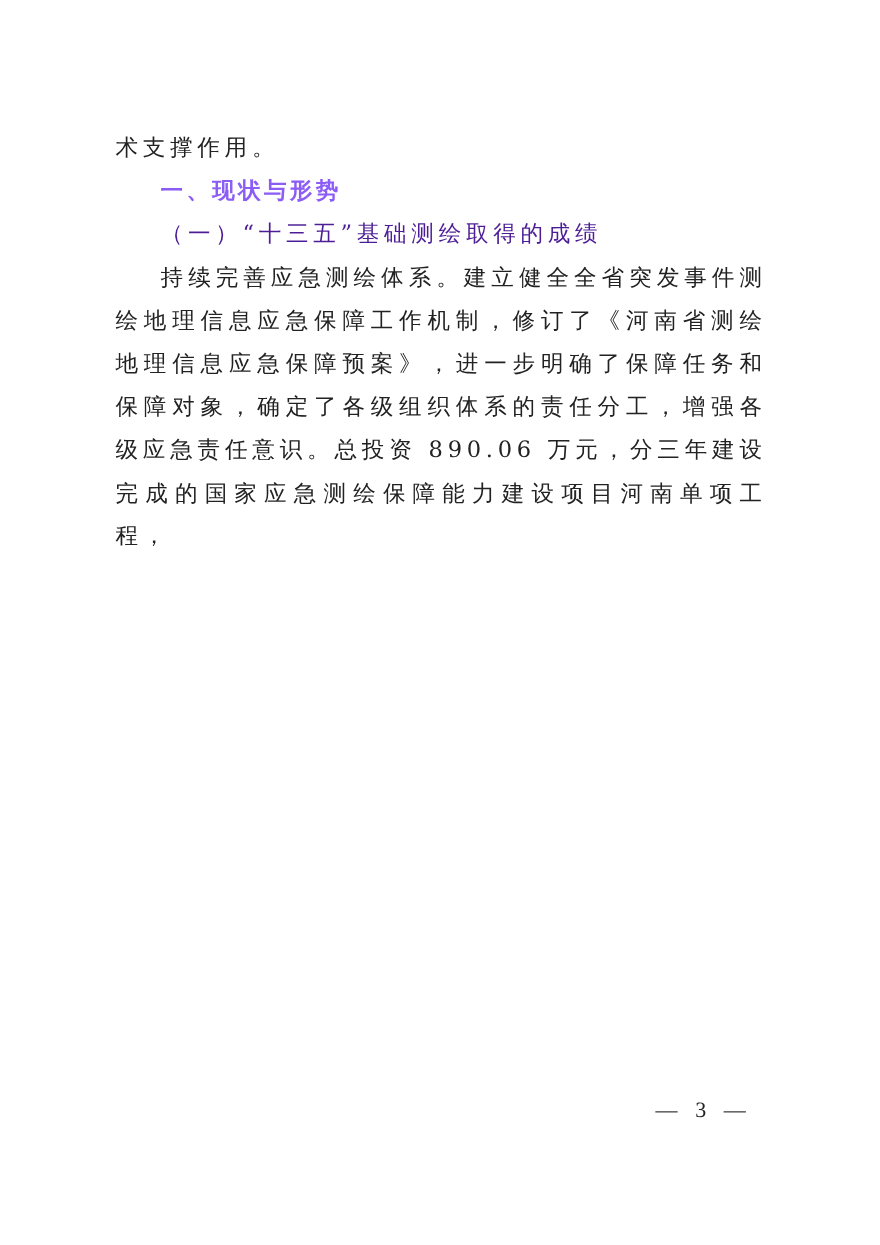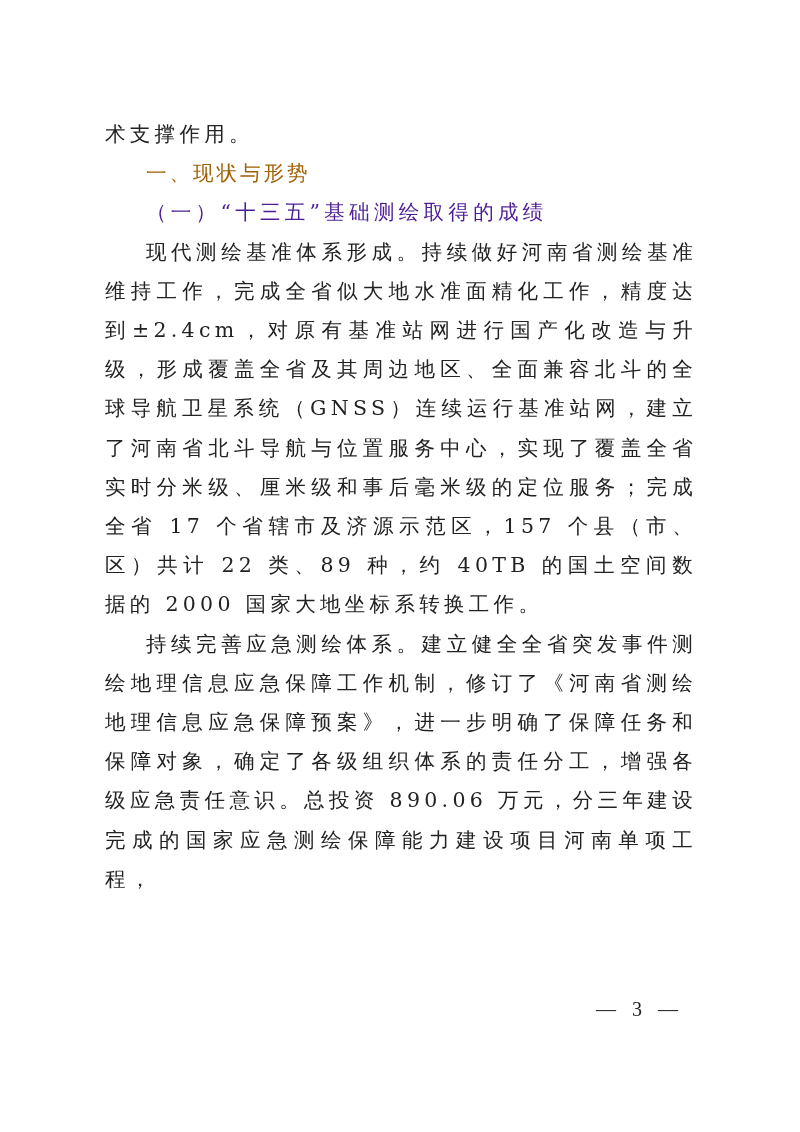--- a/index.html
+++ b/index.html
@@ -12,36 +12,35 @@
     font-family: "DejaVu Serif", serif;
     font-size: 20.5px; color: #222;
     line-height: 39.2px;
     letter-spacing: 4.3px;
     text-align: justify;
     text-align-last: left;
   }
   .para { margin: 0; text-indent: 2em; }
   .para.no-indent { text-indent: 0; }
   .heading1 {
-    font-family: "DejaVu Sans", sans-serif; font-weight: normal;
-    text-indent: 2em; letter-spacing: 3px; color: #a16207;
+    font-family: "DejaVu Sans", sans-serif; font-weight: bold;
+    text-indent: 2em; letter-spacing: 3px; color: #8b5cf6;
   }
   .heading2 { text-indent: 2em; color: #4c1d95; }
   .heading3 { text-indent: 2em; color: #222; }
   .page-number {
     position: absolute; left: 596px; top: 994px;
     font-family: "Liberation Serif", serif; font-size: 20px; color: #222;
     letter-spacing: 2px; white-space: pre;
   }
 </style>
 </head>
 <body>
 
 <div class="page">
   <div class="text-block">
     <p class="para no-indent">术支撑作用。</p>
     <p class="para heading1">一、现状与形势</p>
     <p class="para heading2">（一）“十三五”基础测绘取得的成绩</p>
-    <p class="para">现代测绘基准体系形成。持续做好河南省测绘基准维持工作，完成全省似大地水准面精化工作，精度达到±2.4cm，对原有基准站网进行国产化改造与升级，形成覆盖全省及其周边地区、全面兼容北斗的全球导航卫星系统（GNSS）连续运行基准站网，建立了河南省北斗导航与位置服务中心，实现了覆盖全省实时分米级、厘米级和事后毫米级的定位服务；完成全省 17 个省辖市及济源示范区，157 个县（市、区）共计 22 类、89 种，约 40TB 的国土空间数据的 2000 国家大地坐标系转换工作。</p>
     <p class="para">持续完善应急测绘体系。建立健全全省突发事件测绘地理信息应急保障工作机制，修订了《河南省测绘地理信息应急保障预案》，进一步明确了保障任务和保障对象，确定了各级组织体系的责任分工，增强各级应急责任意识。总投资 890.06 万元，分三年建设完成的国家应急测绘保障能力建设项目河南单项工程，</p>
   </div>
   <div class="page-number">—  3  —</div>
 </div>
 
 </body></html>

